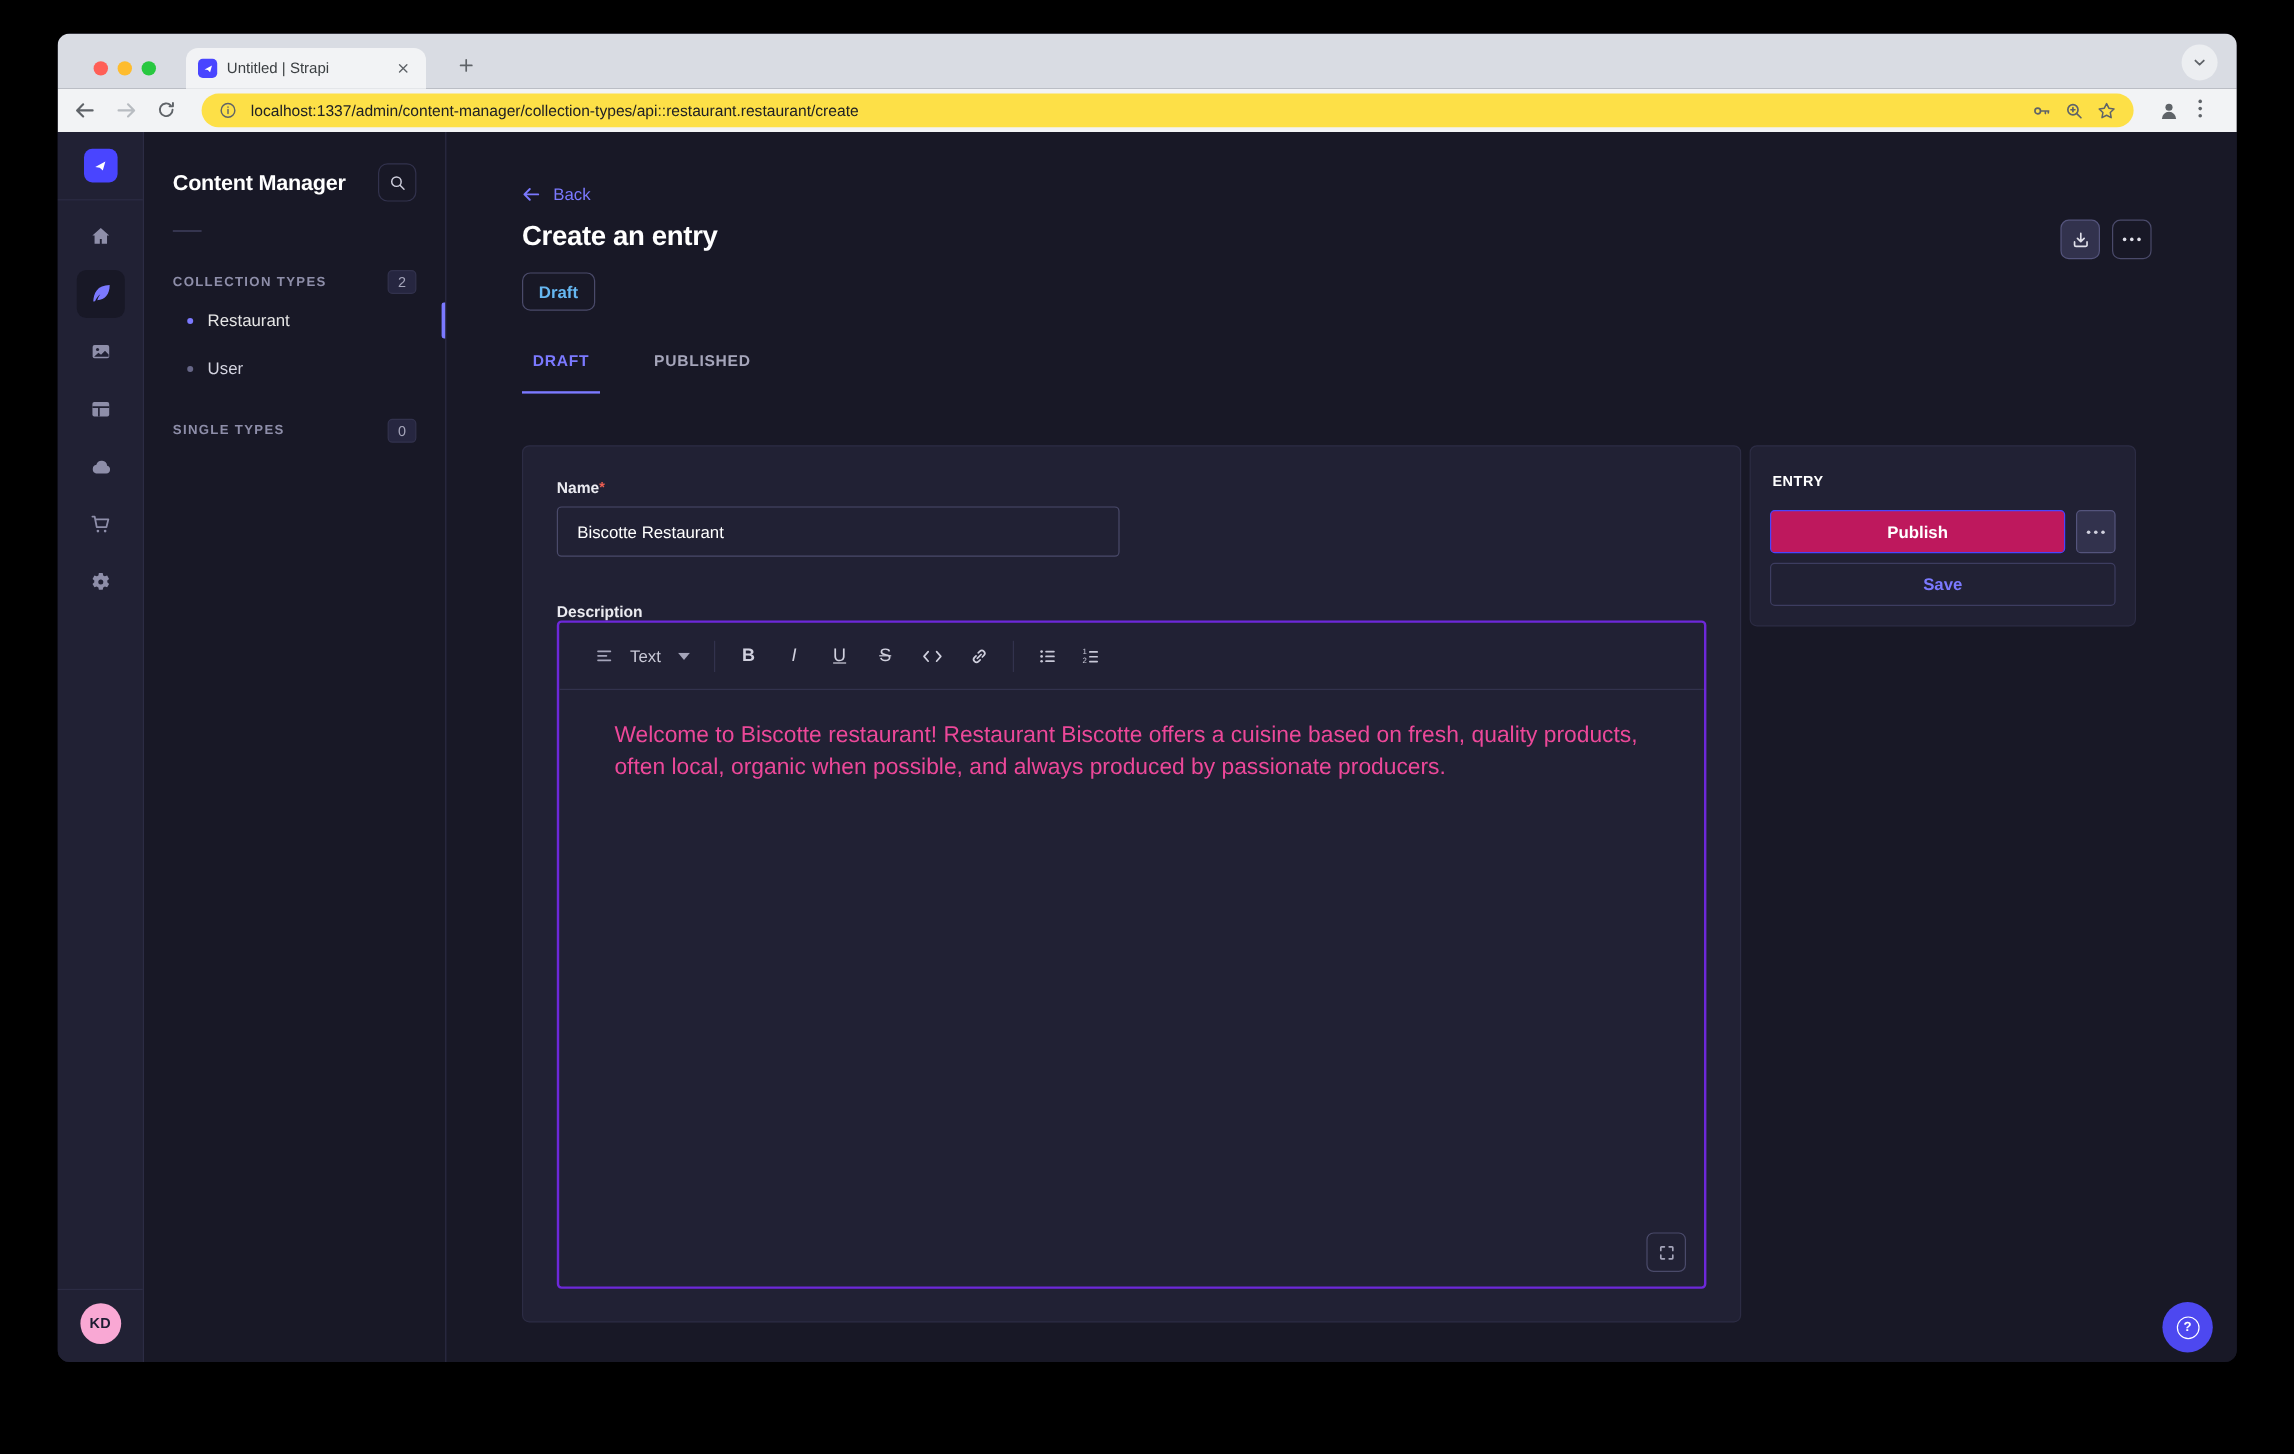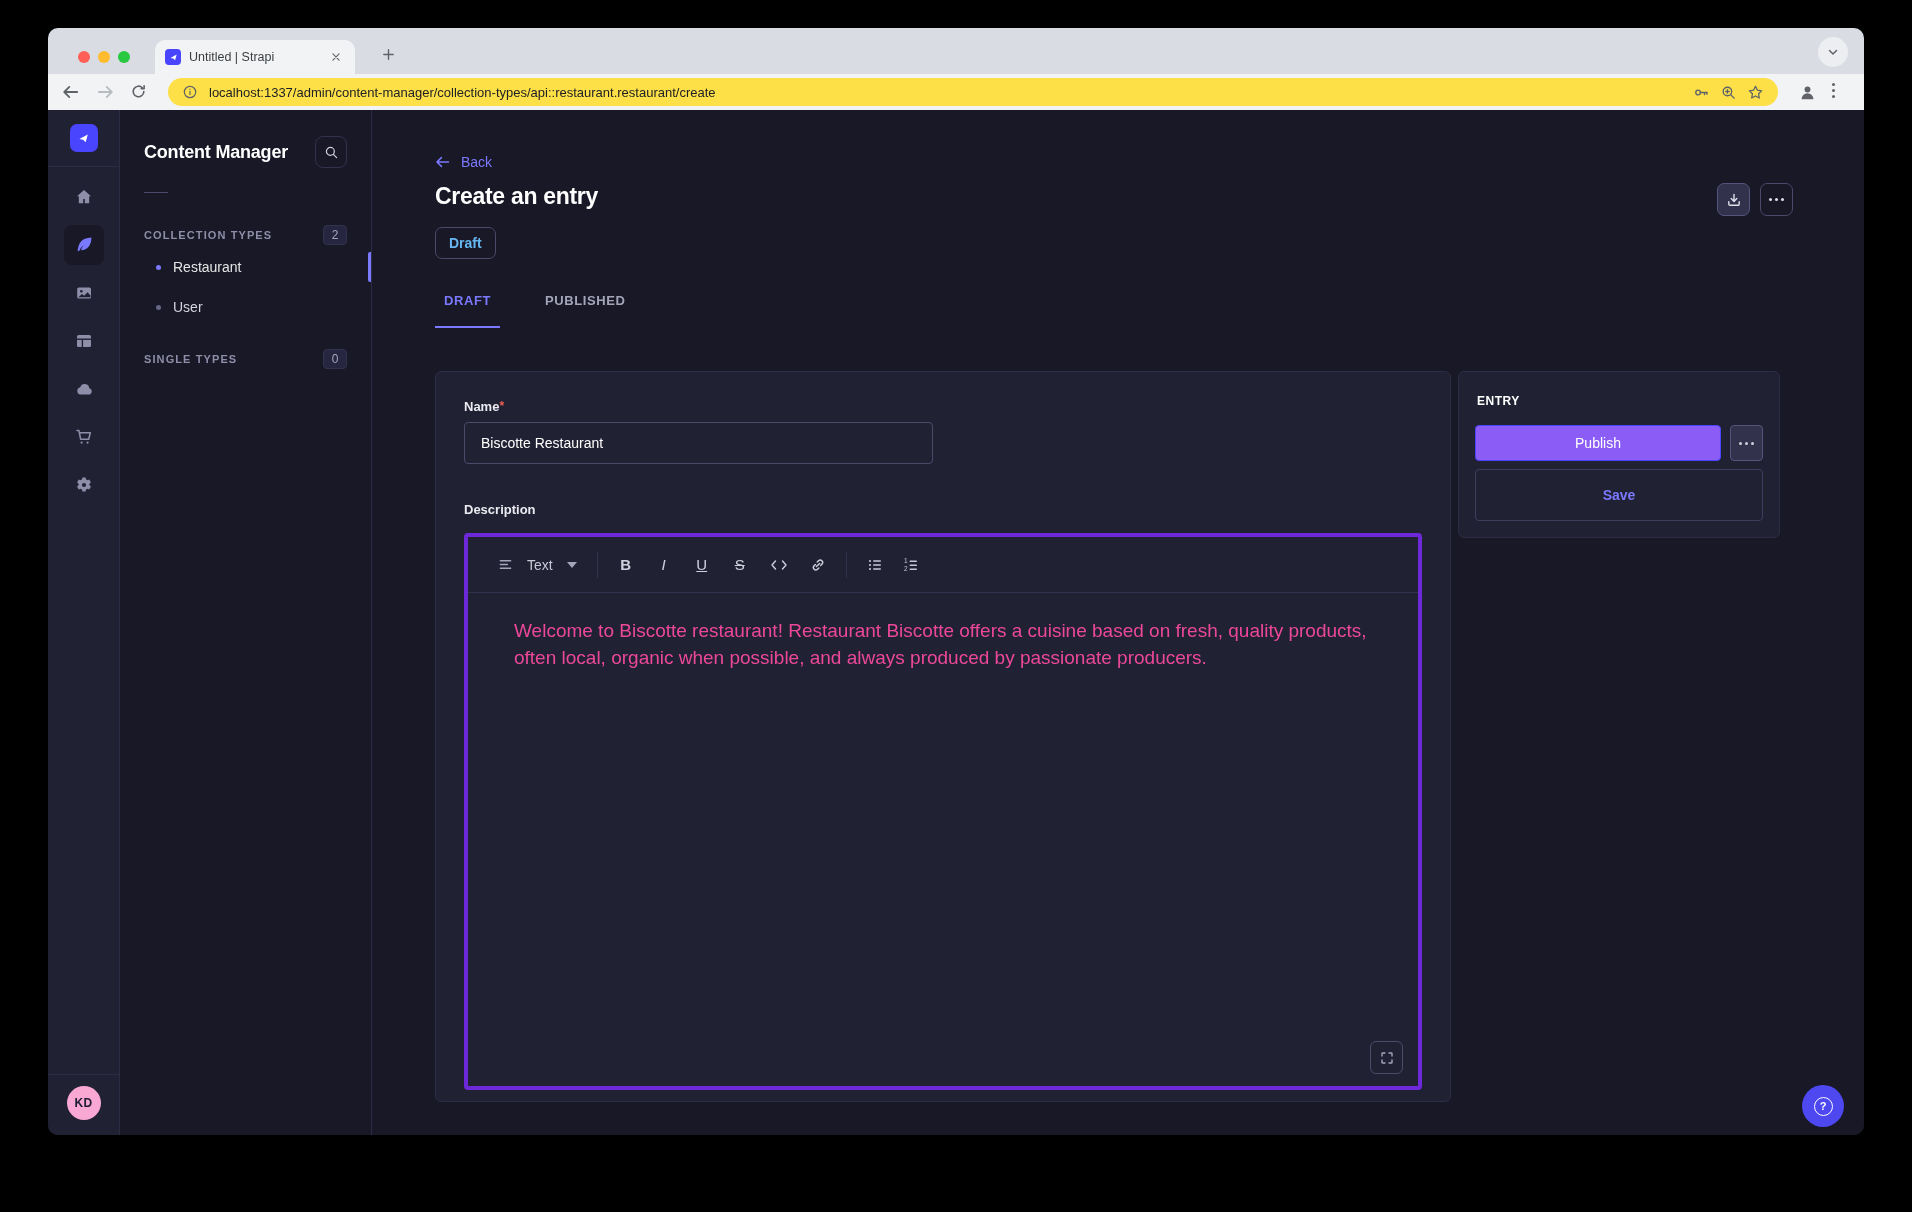--- a/index.html
+++ b/index.html
@@ -83,42 +83,42 @@
 
   .content-row { display:flex; gap:7px; margin-top:43px; align-items:flex-start; }
   .card { width:1016px; height:731px; background:#212134; border:1px solid #2c2c44; border-radius:6px;
     padding:27px 28px; }
   .field-label { font-size:13px; font-weight:700; color:#eaeaf0; }
   .req { color:#ee5e52; font-size:12px; vertical-align:top; }
   .text-input { display:block; margin-top:8px; width:469px; height:42px; background:transparent;
     border:1px solid #4a4a6a; border-radius:4px; color:#fff; font-size:14px; padding:0 16px;
     font-family:"Liberation Sans", sans-serif; outline:none; }
   .desc-label { margin-top:38px; }
-  .editor { margin-top:16px; height:557px; border:4px solid #6d28d9; border-radius:4px; position:relative;
+  .editor { margin-top:0; height:557px; border:2px solid #6d28d9; border-radius:4px; position:relative;
     display:flex; flex-direction:column; }
   .editor-toolbar { height:56px; flex:0 0 56px; display:flex; align-items:center; padding:0 30px;
     border-bottom:1px solid #32324d; color:#b9b9c9; }
   .tb-group { display:flex; align-items:center; gap:22px; }
   .tb-sep { width:1px; height:26px; background:#32324d; margin:0 20px; }
   .style-dd { display:flex; align-items:center; gap:14px; color:#c8c8d6; font-size:14px; }
   .tb-letter { font-size:15px; color:#d0d0de; width:16px; text-align:center; display:inline-block; }
   .b{font-weight:700}.i{font-style:italic}.u{text-decoration:underline}.s{text-decoration:line-through}
   .editor-body { flex:1; padding:24px 46px; font-size:19px; line-height:27px; color:#ec4899; }
   .expand-btn { position:absolute; right:15px; bottom:12px; width:33px; height:33px;
     border:1px solid #4a4a6a; border-radius:6px; background:transparent; color:#a5a5ba;
     display:flex; align-items:center; justify-content:center; }
 
   .panel { width:322px; background:#212134; border:1px solid #2c2c44; border-radius:6px; padding:16px; }
   .panel-title { margin:6px 0 0 2px; font-size:12px; font-weight:700; letter-spacing:.5px; color:#fff; }
   .panel-row { display:flex; gap:9px; margin-top:17px; }
-  .publish-btn { flex:1; height:36px; background:#8b5cf6; border:1px solid #4945ff; border-radius:4px;
-    color:#fff; font-size:14px; font-weight:400; font-family:inherit; }
+  .publish-btn { flex:1; height:36px; background:#be185d; border:1px solid #4945ff; border-radius:4px;
+    color:#fff; font-size:14px; font-weight:700; font-family:inherit; }
   .more-btn { width:33px; height:36px; background:#32324d; border:1px solid #54547c; border-radius:4px;
     color:#d0d0de; display:flex; align-items:center; justify-content:center; }
-  .save-btn { margin-top:8px; width:100%; height:52px; background:transparent; border:1px solid #3d3d60;
+  .save-btn { margin-top:8px; width:100%; height:36px; background:transparent; border:1px solid #3d3d60;
     border-radius:4px; color:#7b79ff; font-size:14px; font-weight:600; font-family:inherit; }
 
   .help-fab { position:absolute; right:20px; bottom:8px; width:42px; height:42px; border-radius:50%;
     background:#4d48f0; display:flex; align-items:center; justify-content:center; }
   .help-ring { width:19px; height:19px; border:1.6px solid #fff; border-radius:50%; color:#fff;
     font-size:11px; font-weight:700; display:flex; align-items:center; justify-content:center; }
 
   .dots-h { display:flex; gap:3px; } .dots-v { display:flex; flex-direction:column; gap:3px; }
   .dot { width:3px; height:3px; border-radius:50%; background:currentColor; }
   svg { display:block; }

